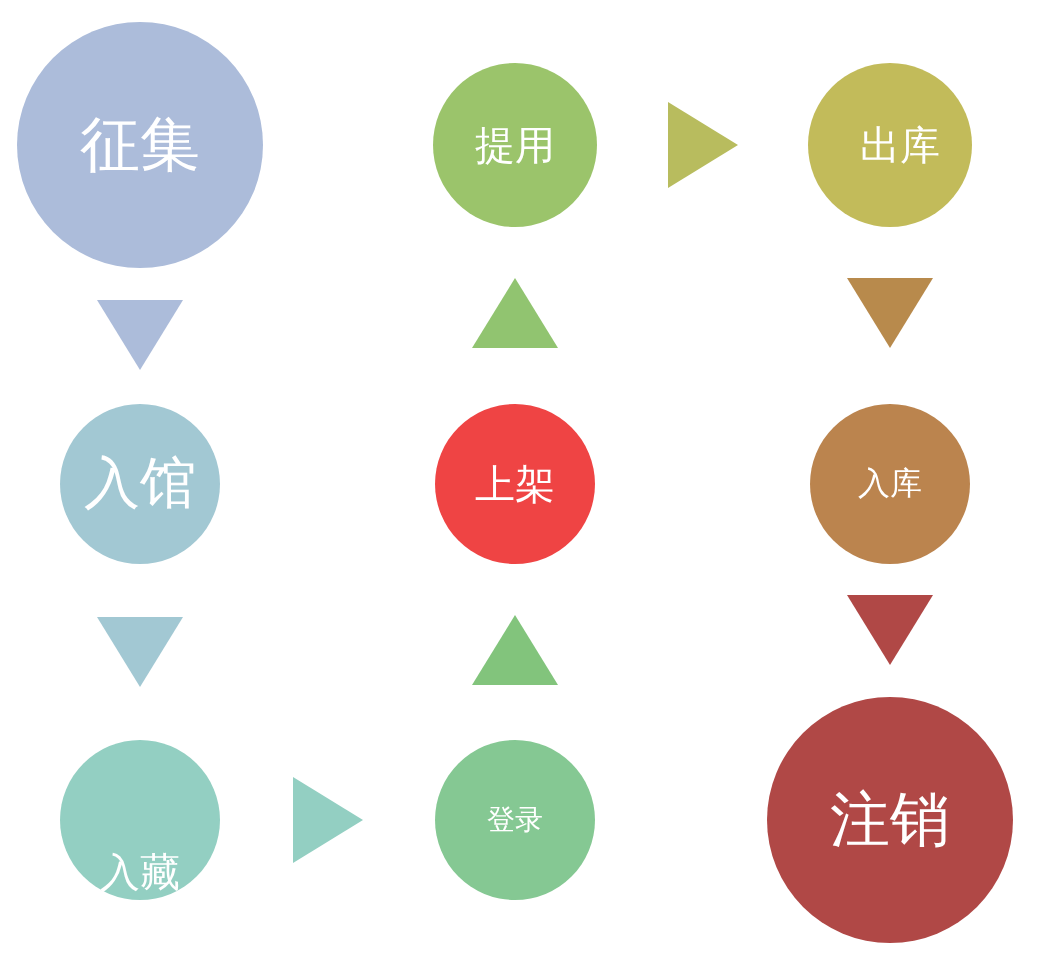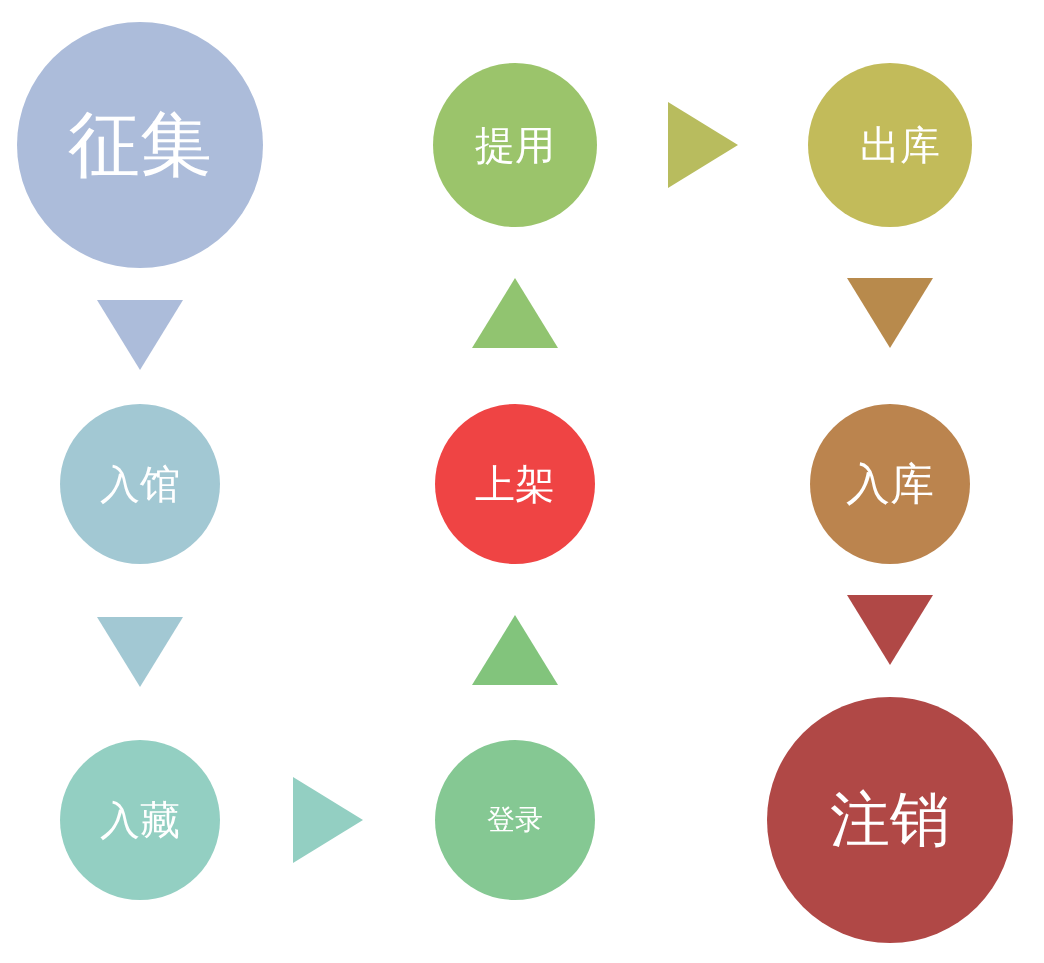--- a/index.html
+++ b/index.html
@@ -8,42 +8,42 @@
   .node { position: absolute; border-radius: 50%; display: flex; align-items: center;
           justify-content: center; color: #ffffff; }
   .node span { white-space: nowrap; }
   .tri { position: absolute; width: 0; height: 0; }
 </style>
 </head>
 <body>
 
 <div id="diagram">
     <div class="node" style="left: 17px; top: 22px; width: 246px; height: 246px; background: rgb(172, 188, 218);">
-      <span style="font-size: 72px;">征集</span>
+      <span style="font-size: 60px;">征集</span>
     </div>
     <div class="node" style="left: 60px; top: 404px; width: 160px; height: 160px; background: rgb(162, 200, 211);">
-      <span style="font-size: 40px;">入馆</span>
+      <span style="font-size: 56px;">入馆</span>
     </div>
-    <div class="node" style="left: 60px; top: 740px; width: 160px; height: 160px; background: rgb(147, 207, 194);">
+    <div class="node" style="left: 60px; top: 740px; width: 160px; height: 160px; background: rgb(147, 207, 194); align-items: flex-end;">
       <span style="font-size: 40px;">入藏</span>
     </div>
     <div class="node" style="left: 435px; top: 740px; width: 160px; height: 160px; background: rgb(133, 200, 147);">
       <span style="font-size: 28px;">登录</span>
     </div>
     <div class="node" style="left: 435px; top: 404px; width: 160px; height: 160px; background: #ef4444;">
       <span style="font-size: 40px;">上架</span>
     </div>
     <div class="node" style="left: 433px; top: 63px; width: 164px; height: 164px; background: rgb(155, 196, 107); align-items: center;">
       <span style="font-size: 40px;">提用</span>
     </div>
     <div class="node" style="left: 808px; top: 63px; width: 164px; height: 164px; background: rgb(194, 187, 90);">
       <span style="font-size: 40px; margin-left: 20px;">出库</span>
     </div>
     <div class="node" style="left: 810px; top: 404px; width: 160px; height: 160px; background: rgb(187, 132, 78);">
-      <span style="font-size: 44px;">入库</span>
+      <span style="font-size: 32px;">入库</span>
     </div>
     <div class="node" style="left: 767px; top: 697px; width: 246px; height: 246px; background: rgb(176, 72, 70);">
       <span style="font-size: 60px;">注销</span>
     </div>
     <div class="tri" style="border-left: 43px solid transparent; border-right: 43px solid transparent; border-top: 70px solid rgb(172, 188, 218); left: 97px; top: 300px;"></div>
     <div class="tri" style="border-left: 43px solid transparent; border-right: 43px solid transparent; border-top: 70px solid rgb(162, 200, 211); left: 97px; top: 617px;"></div>
     <div class="tri" style="border-top: 43px solid transparent; border-bottom: 43px solid transparent; border-left: 70px solid rgb(147, 207, 194); left: 293px; top: 777px;"></div>
     <div class="tri" style="border-left: 43px solid transparent; border-right: 43px solid transparent; border-bottom: 70px solid rgb(130, 196, 124); left: 472px; top: 615px;"></div>
     <div class="tri" style="border-left: 43px solid transparent; border-right: 43px solid transparent; border-bottom: 70px solid rgb(145, 196, 112); left: 472px; top: 278px;"></div>
     <div class="tri" style="border-top: 43px solid transparent; border-bottom: 43px solid transparent; border-left: 70px solid rgb(184, 188, 94); left: 668px; top: 102px;"></div>

